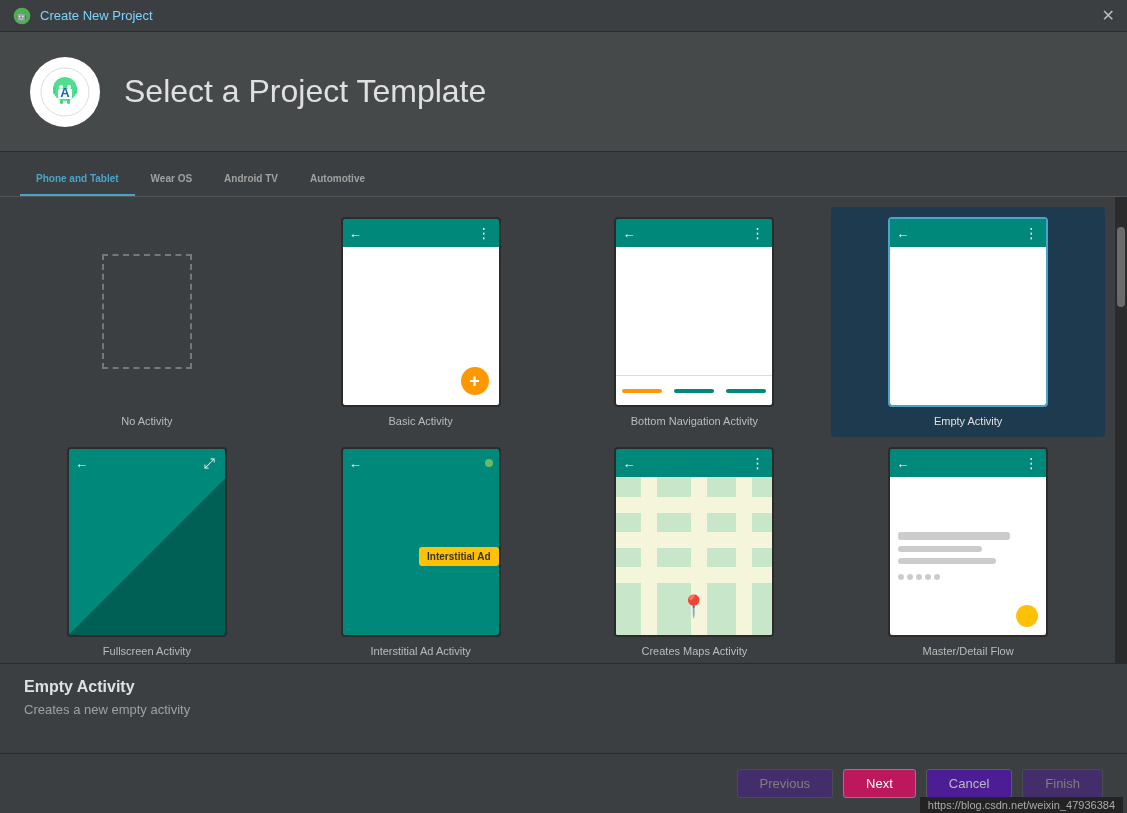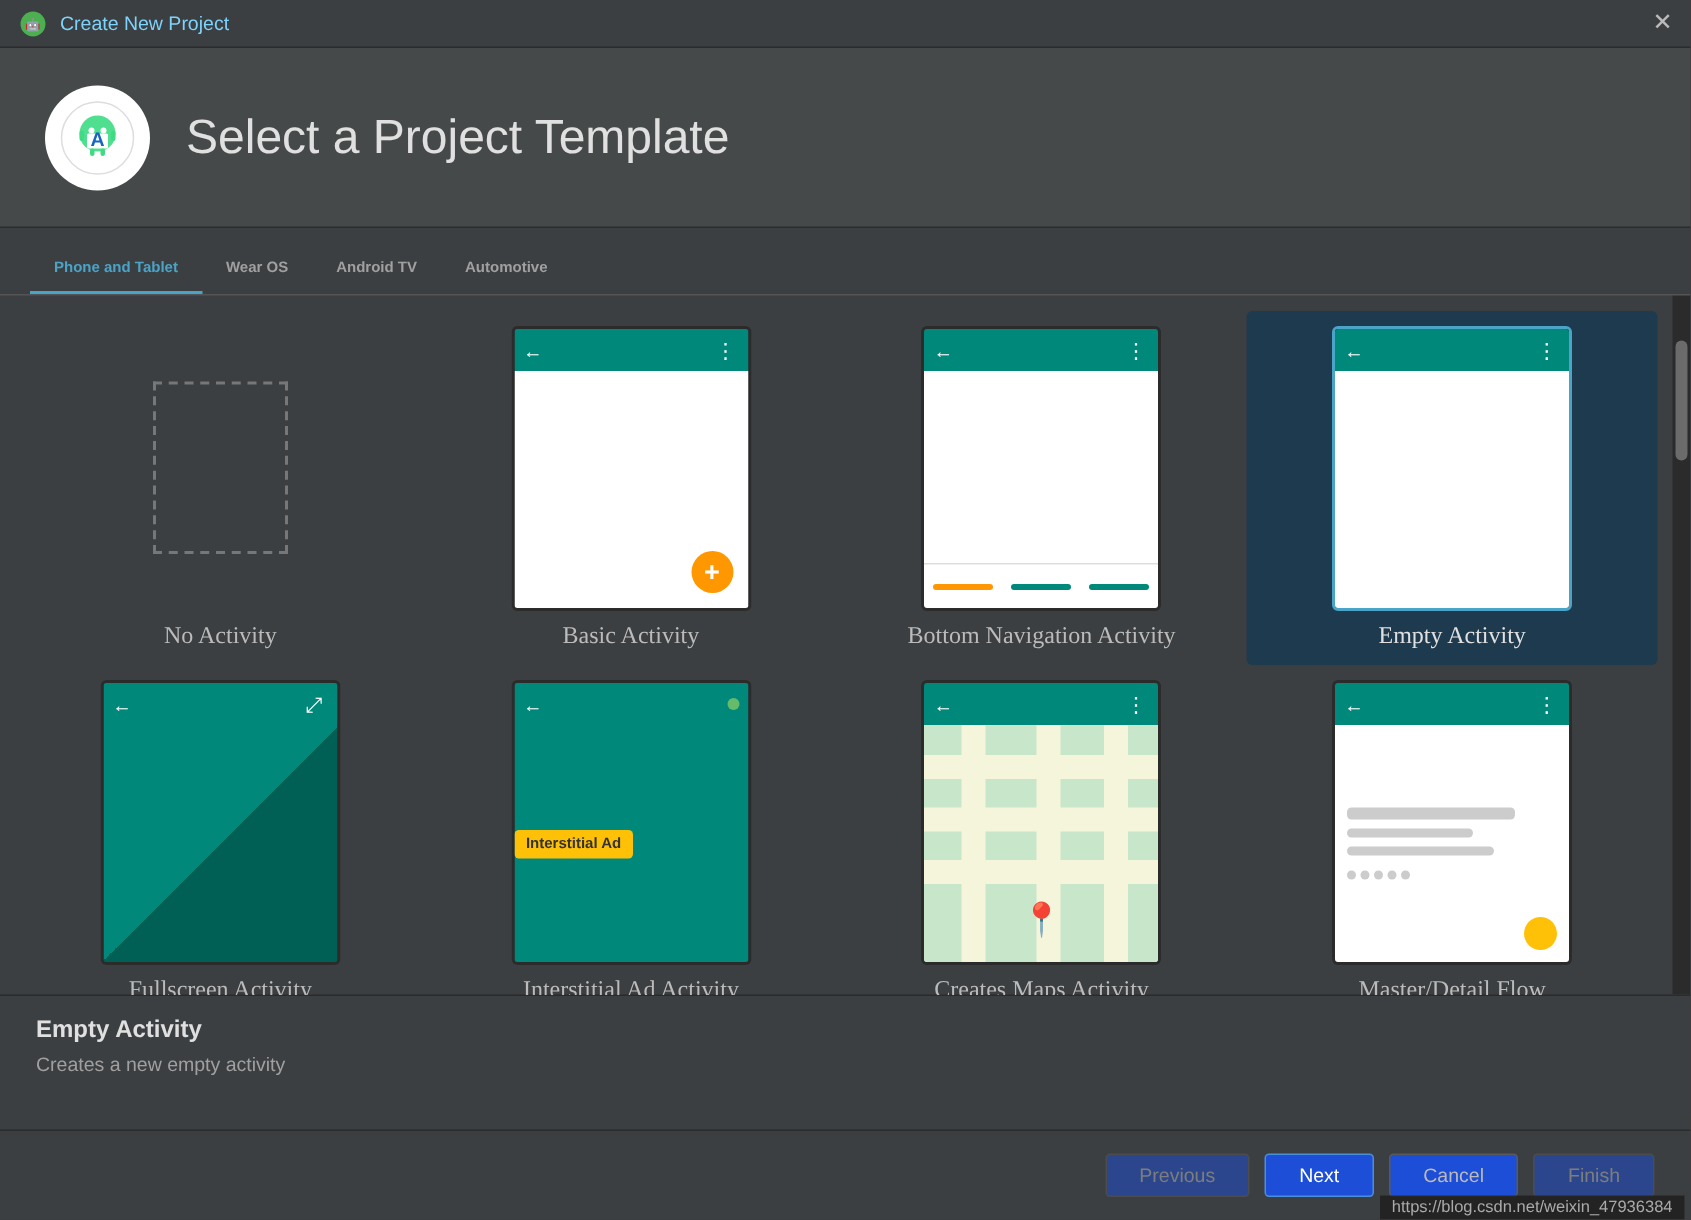--- a/index.html
+++ b/index.html
@@ -146,24 +146,23 @@
       background: #2b2b2b;
       border: 2px solid transparent;
       border-radius: 4px;
       overflow: hidden;
       display: flex;
       flex-direction: column;
       position: relative;
     }
     .card-label {
       margin-top: 8px;
-      font-size: 16px;
+      font-size: 11px;
       color: #bbbbbb;
       text-align: center;
-      font-family: Liberation Serif, serif;
     }
     .template-card.selected .card-label {
       color: #e0e0e0;
     }
 
     
     .no-activity-preview {
       background: #3c3f41;
       border: 2px dashed #777;
       width: 90px;
@@ -241,22 +240,23 @@
       background: #00897b;
       border-radius: 2px;
     }
 
     
     .interstitial-body {
       flex: 1;
       background: #00897b;
       display: flex;
       align-items: center;
-      justify-content: flex-start;
+      justify-content: flex-end;
       position: relative;
+      text-decoration: underline;
     }
     .interstitial-badge {
       background: #ffc107;
       color: #333;
       font-size: 10px;
       font-weight: bold;
       padding: 4px 8px;
       border-radius: 3px;
     }
 
@@ -363,29 +363,29 @@
       bottom: 0;
       left: 0;
       right: 0;
     }
     .btn {
       padding: 6px 22px;
       font-size: 13px;
       border-radius: 3px;
       border: 1px solid #5a5a5a;
       cursor: pointer;
-      background: #1d4ed8;
+      background: #4c1d95;
       color: #bbbbbb;
     }
     .btn:disabled {
       opacity: 0.5;
       cursor: not-allowed;
     }
     .btn-primary {
-      background: #1d4ed8;
+      background: #be185d;
       color: white;
       border-color: #4a90d9;
     }
 
     
     .url-bar {
       position: absolute;
       bottom: 0;
       right: 4px;
       background: rgba(30,30,30,0.85);

